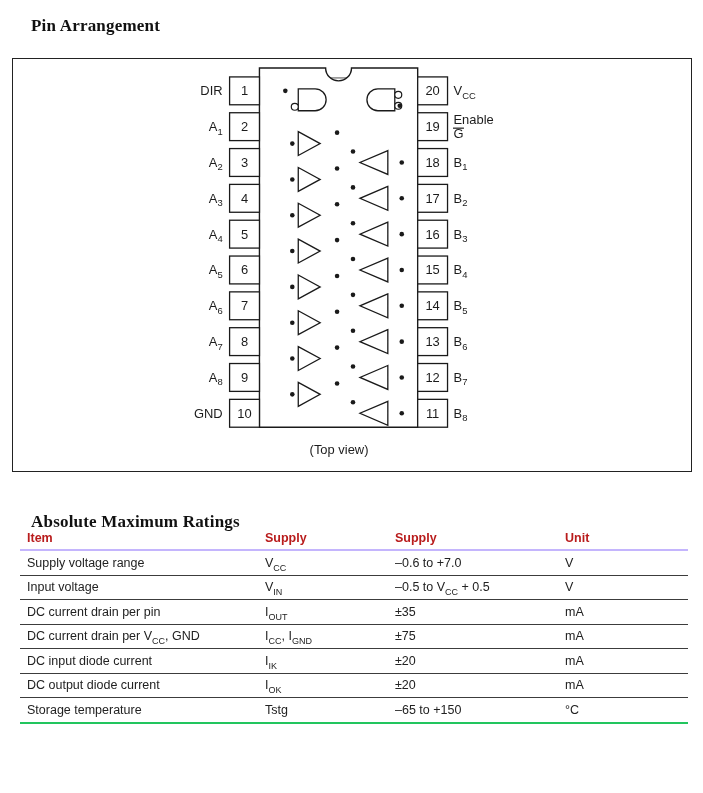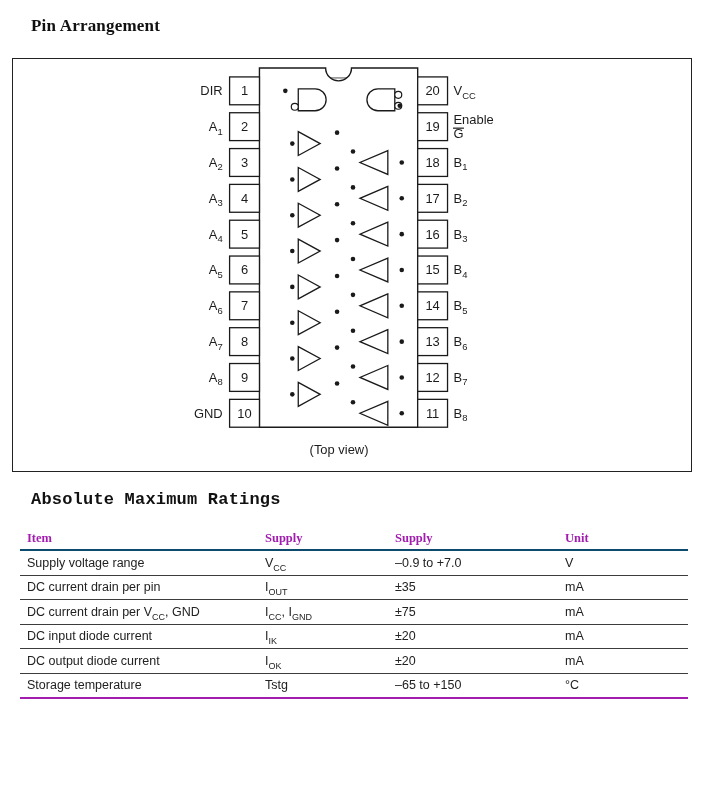--- a/index.html
+++ b/index.html
@@ -7,39 +7,39 @@
     width:703px;height:793px;position:relative;background:#ffffff;
     font-family:"Liberation Sans", sans-serif;color:#1c1c1c;
     -webkit-font-smoothing:antialiased;
   }
   .section-title{
     position:absolute;left:27px;margin:4px;
     font-family:"Liberation Serif", serif;font-weight:bold;
     font-size:17px;color:#111;letter-spacing:.2px;
   }
   #title-pin{top:12px;}
-  #title-amr{top:486px;font-family:Liberation Mono, monospace;}
+  #title-amr{top:508px;}
   #figure-box{
     position:absolute;left:12px;top:58px;width:678px;height:412px;
     border:1px solid #222;background:#fff;
   }
   #figure-box svg{display:block;}
   #ratings-table{
     position:absolute;left:20px;top:527px;width:668px;
     border-collapse:collapse;table-layout:fixed;
     font-size:12.5px;color:#222;
   }
   #ratings-table th{
-    text-align:left;font-weight:bold;font-size:12.5px;color:#a21caf;
-    border-bottom:2px solid #0c4a6e;height:22px;padding:0;vertical-align:middle;font-family:Liberation Serif, serif;
+    text-align:left;font-weight:bold;font-size:12.5px;color:#b91c1c;
+    border-bottom:2px solid #c4b5fd;height:22px;padding:0;vertical-align:middle;
   }
   #ratings-table td{
     border-bottom:1px solid #3c3c3c;height:23.5px;padding:0;vertical-align:middle;
   }
-  #ratings-table tr:last-child td{border-bottom:2px solid #a21caf;}
+  #ratings-table tr:last-child td{border-bottom:2px solid #22c55e;}
   #ratings-table .c-item{padding-left:7px;}
   sub{font-size:9px;line-height:0;}
 </style>
 </head>
 <body>
 
 <h2 class="section-title" id="title-pin">Pin Arrangement</h2>
 
 <div id="figure-box">
   <svg id="pin-svg" width="678" height="412" viewBox="0 0 680 414" xmlns="http://www.w3.org/2000/svg">
@@ -251,21 +251,27 @@
       <th class="c-item">Item</th>
       <th>Supply</th>
       <th>Supply</th>
       <th>Unit</th>
     </tr>
   </thead>
   <tbody id="ratings-body">
       <tr>
         <td class="c-item">Supply voltage range</td>
         <td class="c-sym">V<sub>CC</sub></td>
-        <td class="c-rat">–0.9 to +7.0</td>
+        <td class="c-rat">–0.6 to +7.0</td>
+        <td class="c-unit">V</td>
+      </tr>
+      <tr>
+        <td class="c-item">Input voltage</td>
+        <td class="c-sym">V<sub>IN</sub></td>
+        <td class="c-rat">–0.5 to V<sub>CC</sub> + 0.5</td>
         <td class="c-unit">V</td>
       </tr>
       <tr>
         <td class="c-item">DC current drain per pin</td>
         <td class="c-sym">I<sub>OUT</sub></td>
         <td class="c-rat">±35</td>
         <td class="c-unit">mA</td>
       </tr>
       <tr>
         <td class="c-item">DC current drain per V<sub>CC</sub>, GND</td>

